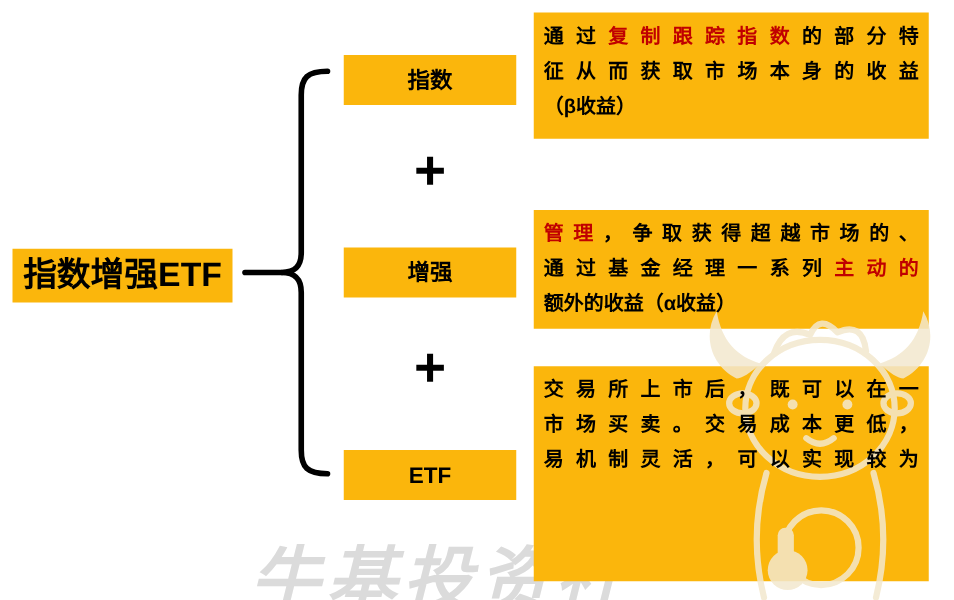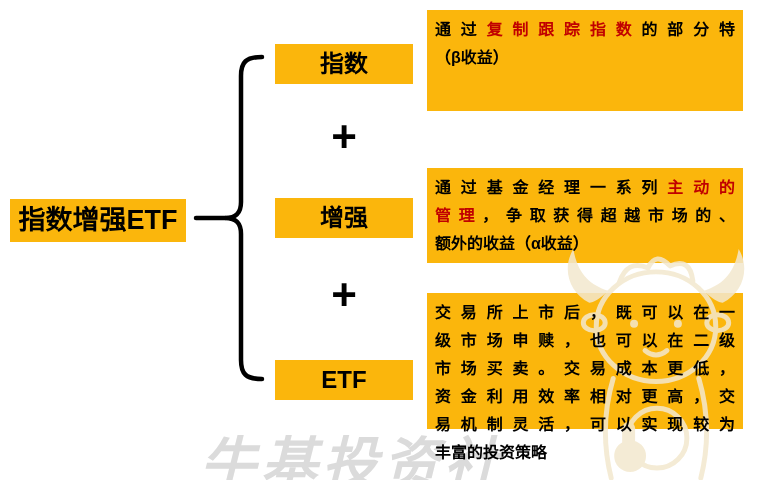--- a/index.html
+++ b/index.html
@@ -19,40 +19,40 @@
   
   .fillbox{position:absolute;background:var(--box-fill,#FBB60C);box-sizing:border-box;}
   .root-box{
     left:10px;top:199px;width:176px;height:43px;
     display:flex;align-items:center;justify-content:center;
     font-weight:bold;font-size:27px;line-height:1;
   }
   .comp-box{
     left:275px;width:138px;height:40px;
     display:flex;align-items:center;justify-content:center;
-    font-weight:bold;font-size:24px;line-height:1;
+    font-weight:bold;font-size:18px;line-height:1;
   }
   .comp-box.c0{top:44px;}
   .comp-box.c1{top:198px;justify-content:center;}
   .comp-box.c2{top:360px;justify-content:center;}
   .plus-op{
     position:absolute;left:275px;width:138px;text-align:center;
     font-weight:bold;font-size:44px;line-height:44px;color:#000;
   }
   .plus-op.p0{top:115px;}
   .plus-op.p1{top:273px;}
   
   .note{
     position:absolute;left:427px;width:316px;
     padding:6px 8px;background:var(--box-fill,#FBB60C);box-sizing:border-box;
     font-weight:bold;font-size:16px;line-height:28px;color:#000;
   }
   .note.n0{top:10px;height:101px;}
   .note.n1{top:168px;height:95px;}
-  .note.n2{top:293px;height:136px;}
+  .note.n2{top:293px;height:172px;}
   .note-line{
     position:relative;z-index:3;
     text-align:justify;text-align-last:justify;
   }
   .note-line.last{text-align:center;text-align-last:left;}
   .em{color:var(--text-red,#C00000);}
   
   .bull-watermark{position:absolute;left:551px;top:241px;z-index:2;pointer-events:none;opacity:.85;}
 </style>
 </head>
@@ -79,36 +79,34 @@
   <div class="fillbox comp-box c1">
     <span>增强</span>
   </div>
   <div class="plus-op p1">+</div>
   <div class="fillbox comp-box c2">
     <span>ETF</span>
   </div>
 
   <div class="note n0">
     <div class="note-line"><span>通过</span><span class="em">复制跟踪指数</span><span>的部分特</span></div>
+    <div class="note-line"><span>征从而获取市场本身的收益</span></div>
     <div class="note-line last"><span>（β收益）</span></div>
   </div>
 
   <div class="note n1">
+    <div class="note-line"><span class="em">管理</span><span>，争取获得超越市场的、</span></div>
     <div class="note-line"><span>通过基金经理一系列</span><span class="em">主动的</span></div>
-    <div class="note-line"><span class="em">管理</span><span>，争取获得超越市场的、</span></div>
     <div class="note-line last"><span>额外的收益（α收益）</span></div>
   </div>
 
   <div class="note n2">
     <div class="note-line"><span>交易所上市后，既可以在一</span></div>
-    <div class="note-line"><span>级市场申赎，也可以在二级</span></div>
     <div class="note-line"><span>市场买卖。交易成本更低，</span></div>
-    <div class="note-line"><span>资金利用效率相对更高，交</span></div>
     <div class="note-line"><span>易机制灵活，可以实现较为</span></div>
-    <div class="note-line last"><span>丰富的投资策略</span></div>
   </div>
 
   <svg class="bull-watermark" width="212" height="239" viewBox="0 0 212 240">
     <g stroke="#F3E8CE" stroke-width="5" fill="none" stroke-linecap="round" stroke-linejoin="round">
 
       <path d="M38 62 C18 52 10 28 22 8 C26 32 38 44 57 50 C49 58 42 62 38 62 Z" fill="#F3E8CE" stroke="none"></path>
       <path d="M172 62 C192 52 200 28 188 8 C184 32 172 44 153 50 C161 58 168 62 172 62 Z" fill="#F3E8CE" stroke="none"></path>
 
       <ellipse cx="43" cy="82" rx="11" ry="8"></ellipse>
       <ellipse cx="167" cy="82" rx="11" ry="8"></ellipse>

